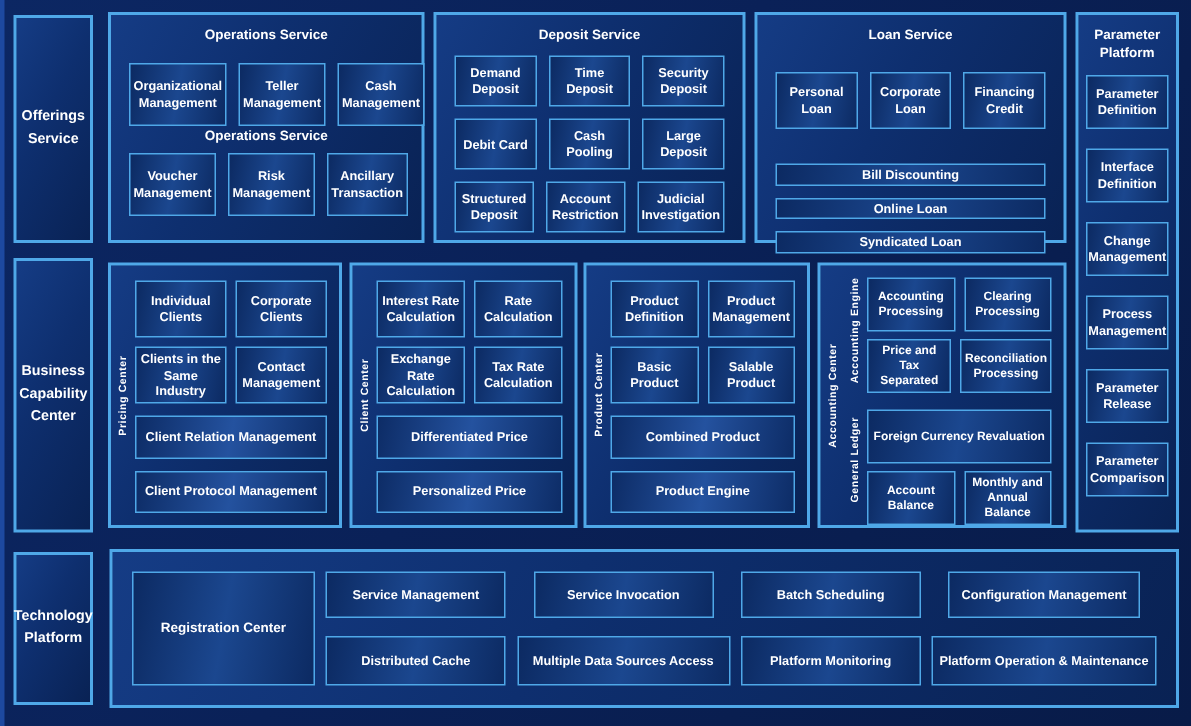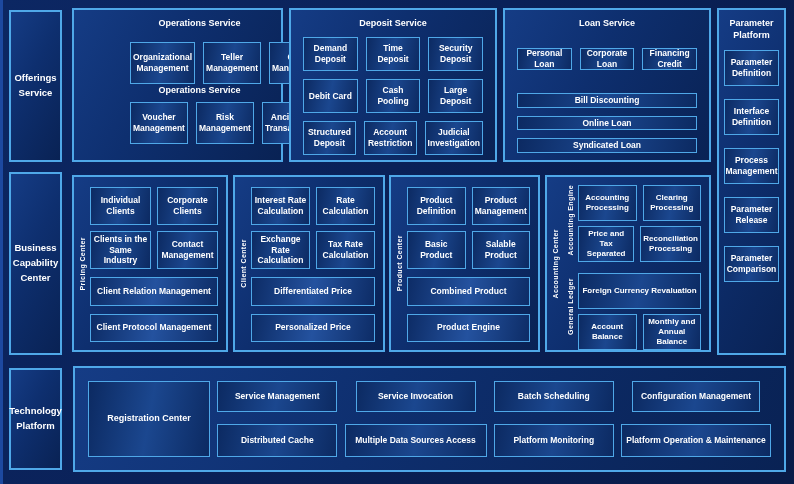--- a/index.html
+++ b/index.html
@@ -20,21 +20,21 @@
     display:flex;align-items:center;justify-content:center;text-align:center;
     color:#fff;font-weight:bold;font-size:8.5px;line-height:1.25;
     border:1.5px solid #4fa8e8;box-sizing:border-box;padding:1px 2px;
     background:linear-gradient(100deg,#0c2a62 0%,#1b478f 50%,#0c2a62 100%);
   }
   
   .side{display:flex;align-items:center;justify-content:center;text-align:center;
     color:#fff;font-weight:bold;font-size:9.5px;line-height:1.55;padding:3px;}
   
   .p-offerings{left:9px;top:10px;width:53px;height:152px;}
-  .p-operations{left:72px;top:8px;width:211px;height:154px;padding-left:44px;}
+  .p-operations{left:72px;top:8px;width:211px;height:154px;}
   .p-deposit{left:289px;top:8px;width:208px;height:154px;}
   .p-loan{left:503px;top:8px;width:208px;height:154px;}
   .p-parameter{left:717px;top:8px;width:69px;height:347px;}
   .p-business{left:9px;top:172px;width:53px;height:183px;}
   .p-pricing{left:72px;top:175px;width:156px;height:177px;}
   .p-client{left:233px;top:175px;width:152px;height:177px;}
   .p-product{left:389px;top:175px;width:151px;height:177px;}
   .p-accounting{left:545px;top:175px;width:166px;height:177px;}
   .p-technology{left:9px;top:368px;width:53px;height:102px;}
   .p-bottom{left:73px;top:366px;width:713px;height:106px;}
@@ -42,21 +42,21 @@
   .grid3{display:flex;gap:8px;padding:0 12px;}
   .grid3 .box{flex:1;}
   .op-row .box{height:42px;}
   .op-row1{margin-top:13px;}
   .op-sub{color:#fff;font-weight:bold;font-size:9px;text-align:center;line-height:13px;margin-top:0px;}
   .op-row2{margin-top:5px;}
   .dep-row{margin-top:8px;}
   .dep-row .box{height:34px;}
   .loan-row1{margin-top:19px;}
   .loan-row2{margin-top:23px;flex-direction:column;}
-  .loan-row .box{height:22px;}
+  .loan-row .box{height:38px;}
 
   .pstack{display:flex;flex-direction:column;align-items:center;gap:13px;margin-top:9px;}
   .pstack .box{width:55px;height:36px;}
 
   
   .cpanel{display:flex;}
   .vstrip{width:16px;display:flex;align-items:center;justify-content:center;flex:none;}
   .vlabel{writing-mode:vertical-rl;transform:rotate(180deg);color:#fff;font-weight:bold;
     font-size:7px;white-space:nowrap;letter-spacing:.4px;}
   .ccontent{flex:1;padding:10px 8px 8px 0;display:flex;flex-direction:column;gap:6px;}
@@ -140,20 +140,21 @@
       <div class="box">Online Loan</div>
       <div class="box">Syndicated Loan</div>
     </div>
   </div>
 
   <div class="panel p-parameter">
     <div class="ptitle">Parameter Platform</div>
     <div class="pstack">
       <div class="box">Parameter Definition</div>
       <div class="box">Interface Definition</div>
+      <div class="box">Change Management</div>
       <div class="box">Process Management</div>
       <div class="box">Parameter Release</div>
       <div class="box">Parameter Comparison</div>
     </div>
   </div>
 
   <div class="panel cpanel p-pricing">
     <div class="vstrip">
       <span class="vlabel">Pricing Center</span>
     </div>

